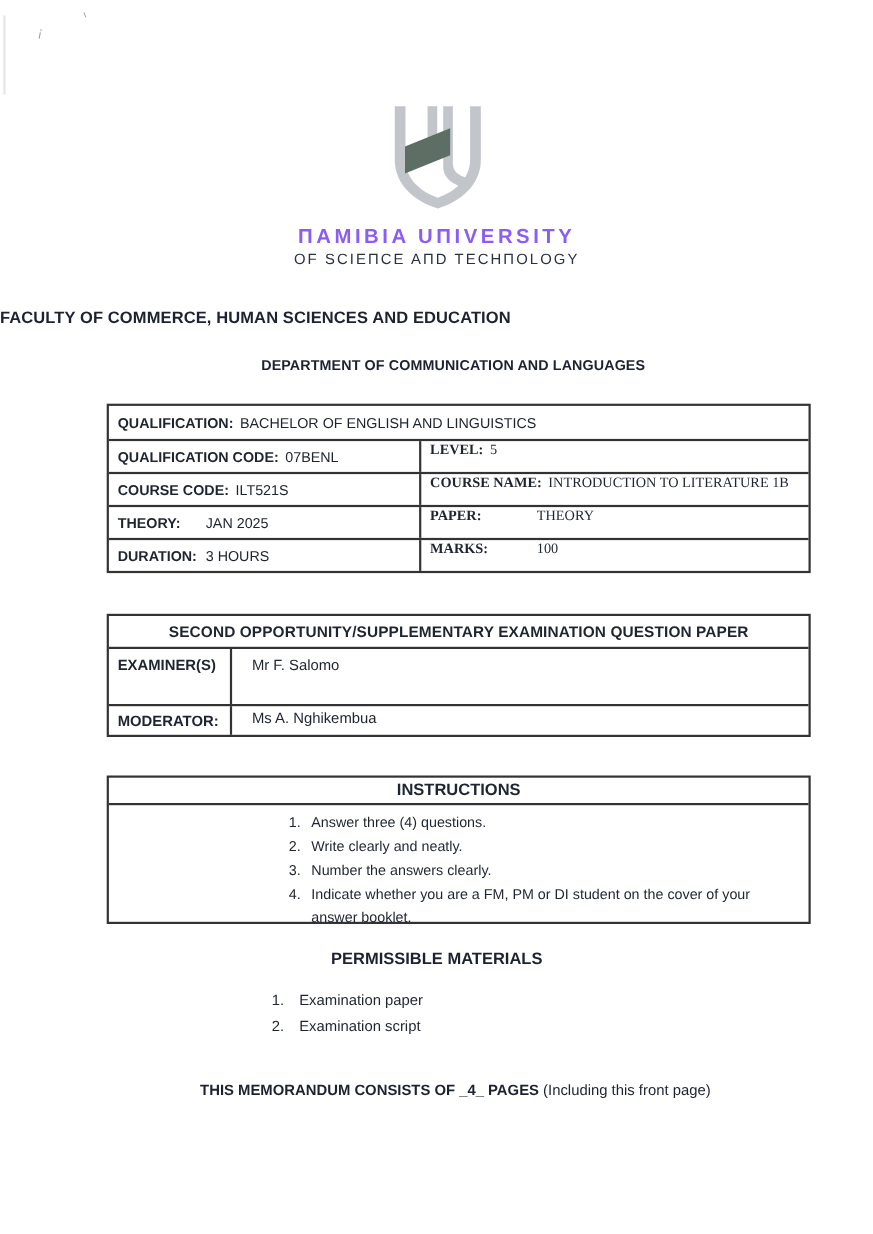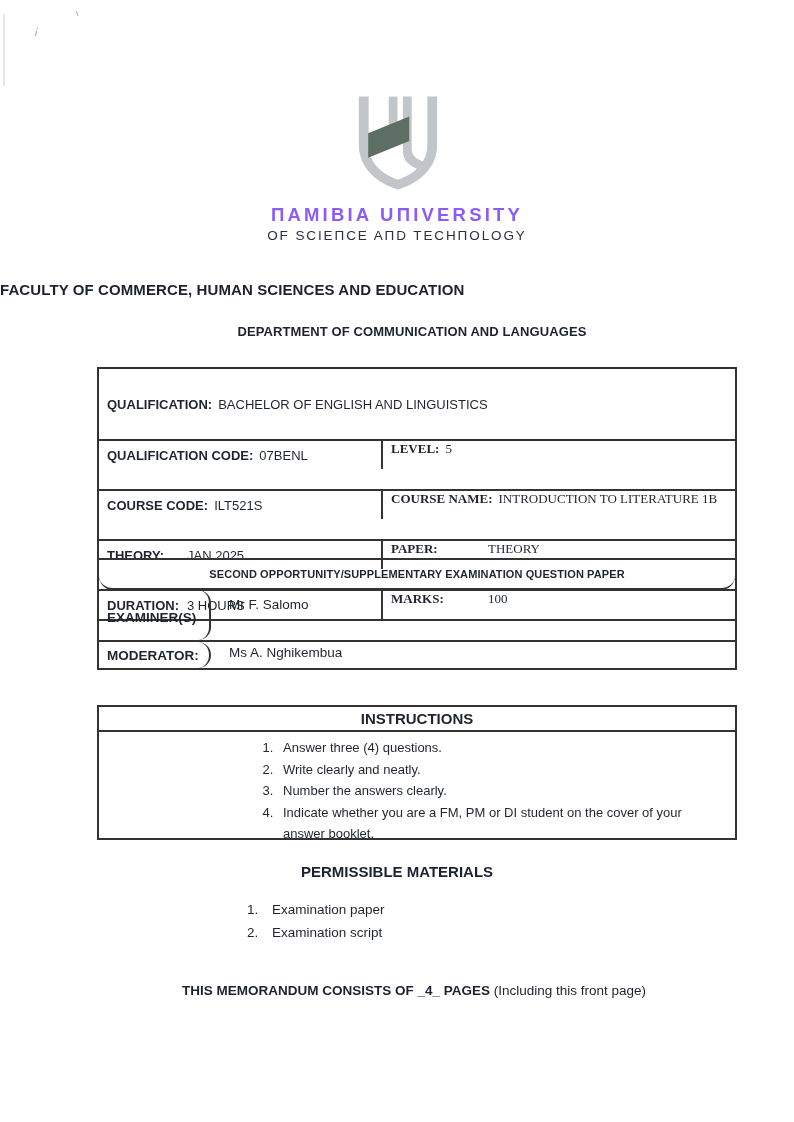--- a/index.html
+++ b/index.html
@@ -29,38 +29,38 @@
     position:absolute;left:0;top:281px;width:100%;text-align:left;
     font-size:15px;font-weight:bold;color:#1c2230;letter-spacing:.1px;
   }
   .department{
     position:absolute;left:0;top:324px;width:100%;text-align:center;
     font-size:13px;font-weight:bold;color:#1c2230;letter-spacing:.1px;margin-left:15px;
   }
 
   .box{position:absolute;left:97px;width:640px;border:2px solid #333;box-sizing:border-box;}
   .course-table{top:367px;}
-  .row{display:flex;border-top:2px solid #333;height:30px;align-items:center;box-sizing:border-box;margin-top:20px;}
+  .row{display:flex;border-top:2px solid #333;height:30px;align-items:center;box-sizing:border-box;}
   .row:first-child{border-top:none;}
   .cell{padding-left:8px;font-size:13px;white-space:nowrap;box-sizing:border-box;}
   .c1{width:284px;border-right:2px solid #333;height:100%;display:flex;align-items:center;}
   .c2{flex:1;height:100%;display:flex;align-items:flex-start;font-family:Liberation Serif, serif;}
   .full{width:100%;}
   .lbl{font-weight:bold;margin-right:6px;}
   .lblw{font-weight:bold;display:inline-block;width:80px;}
   .lblw2{font-weight:bold;display:inline-block;width:97px;}
 
   .exam-table{top:558px;}
   .exam-title{
     height:28px;display:flex;align-items:center;justify-content:center;
-    font-size:11px;font-weight:bold;border-bottom:2px solid #333;letter-spacing:.1px;border-radius:14px;
+    font-size:14px;font-weight:bold;border-bottom:2px solid #333;letter-spacing:.1px;
   }
   .exam-row{display:flex;box-sizing:border-box;}
   .exam-row + .exam-row{border-top:2px solid #333;}
-  .exam-left{width:112px;border-right:2px solid #333;padding:20px 0 0 8px;font-size:13.5px;font-weight:bold;box-sizing:border-box;border-radius:13px;}
+  .exam-left{width:112px;border-right:2px solid #333;padding:7px 0 0 8px;font-size:13.5px;font-weight:bold;box-sizing:border-box;}
   .exam-right{flex:1;padding:4px 0 0 18px;font-size:13.5px;box-sizing:border-box;}
   .examiner-row{height:50px;}
   .moderator-row{height:28px;}
   .exam-right .name{line-height:22px;}
   .moderator-row .exam-left{padding-top:6px;}
   .moderator-row .exam-right{padding-top:3px;}
 
   .instructions-box{top:705px;height:135px;}
   .instructions-title{
     height:23px;display:flex;align-items:center;justify-content:center;

